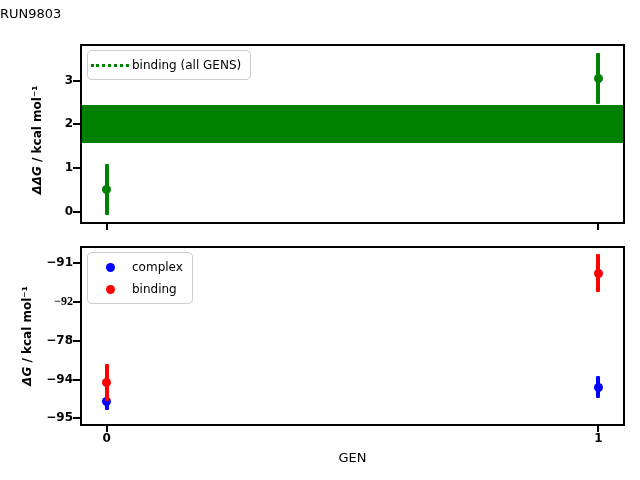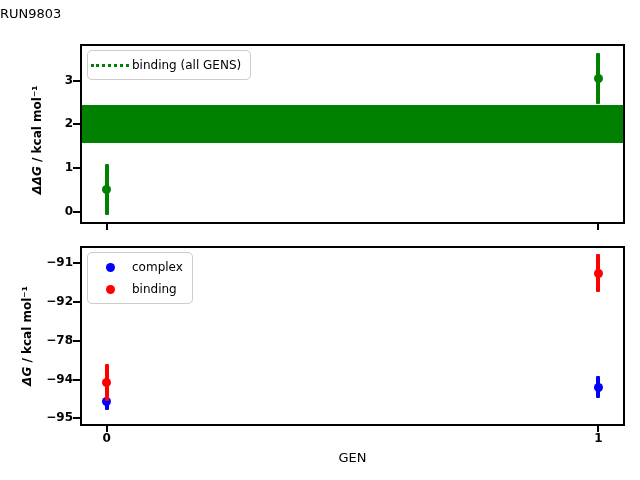--- a/index.html
+++ b/index.html
@@ -84,21 +84,21 @@
           </div>
           <div class="legend-label">binding (all GENS)</div>
         </div>
       </div>
     </div>
 
   <div class="axes" id="ax1" style="left:80px; top:246px; width:545px; height:180px;padding-left:42px;">
       <div class="ytick" style="left: -9px; top: 14.4725px;"></div>
       <div class="ytick-label" style="right: calc(100% + 9px); top: 7.47253px;">−91</div>
       <div class="ytick" style="left: -9px; top: 53.1538px;"></div>
-      <div class="ytick-label" style="right: calc(100% + 9px); top: 46.1538px;">−92</div>
+      <div class="ytick-label" style="right: calc(100% + 9px); top: 46.1538px; font-family: Liberation Serif, serif;">−92</div>
       <div class="ytick" style="left: -9px; top: 91.8352px;"></div>
       <div class="ytick-label" style="right: calc(100% + 9px); top: 84.8352px;">−78</div>
       <div class="ytick" style="left: -9px; top: 130.516px;"></div>
       <div class="ytick-label" style="right: calc(100% + 9px); top: 123.516px; text-align: center;">−94</div>
       <div class="ytick" style="left: -9px; top: 169.198px;"></div>
       <div class="ytick-label" style="right: calc(100% + 9px); top: 162.198px;">−95</div>
       <div class="xtick" style="left: 23.5909px; top: 178px;"></div>
       <div class="xtick-label" style="left: 24.5909px; top: 183px;">0</div>
       <div class="xtick" style="left: 515.409px; top: 178px;"></div>
       <div class="xtick-label" style="left: 516.409px; top: 183px;">1</div>

